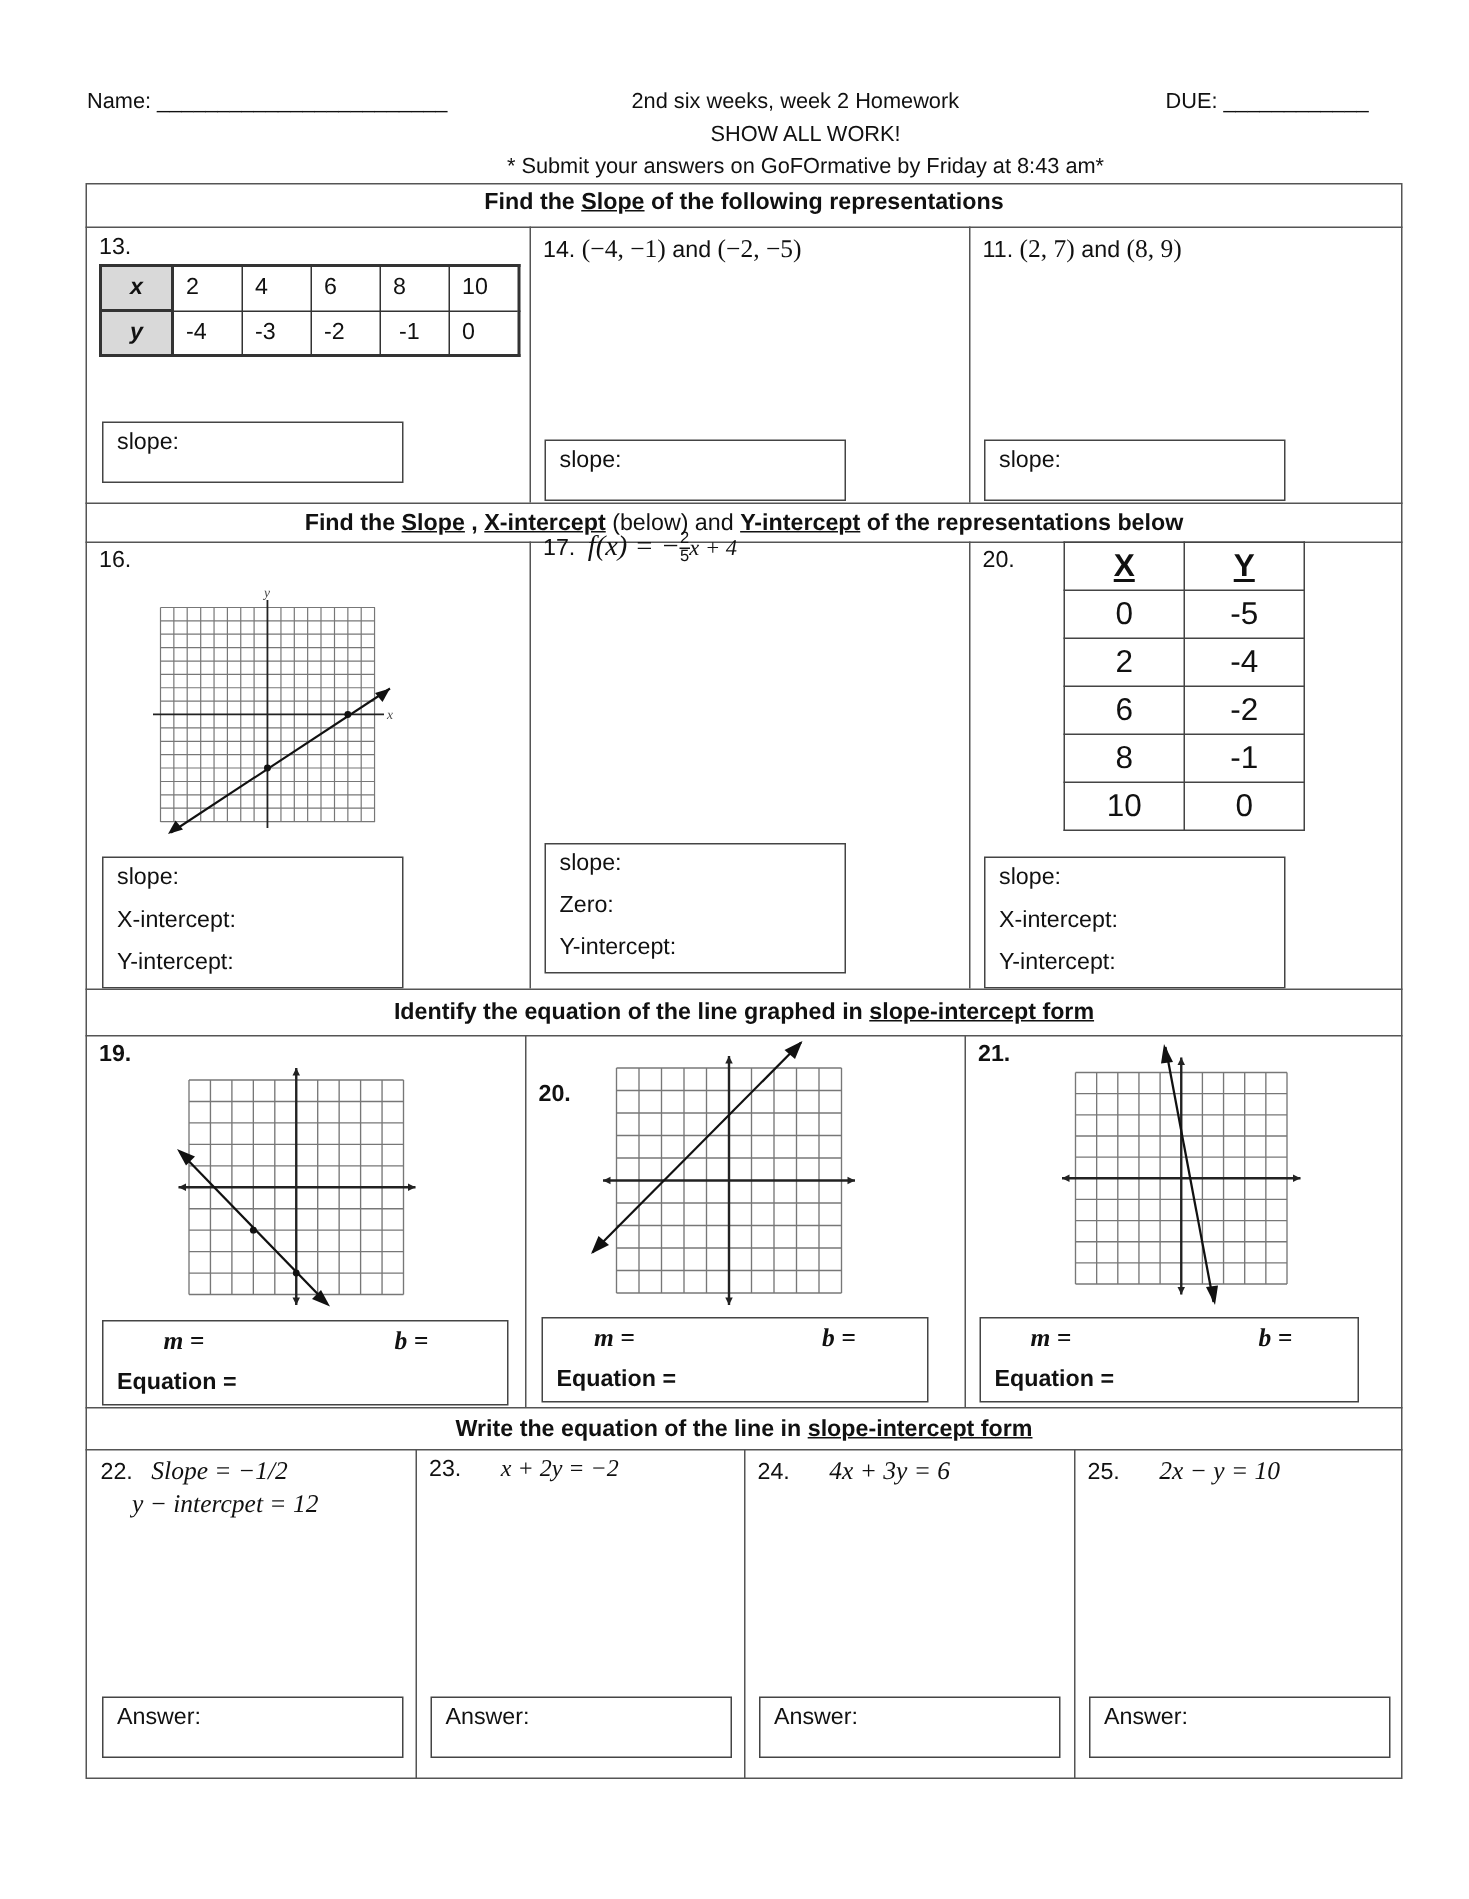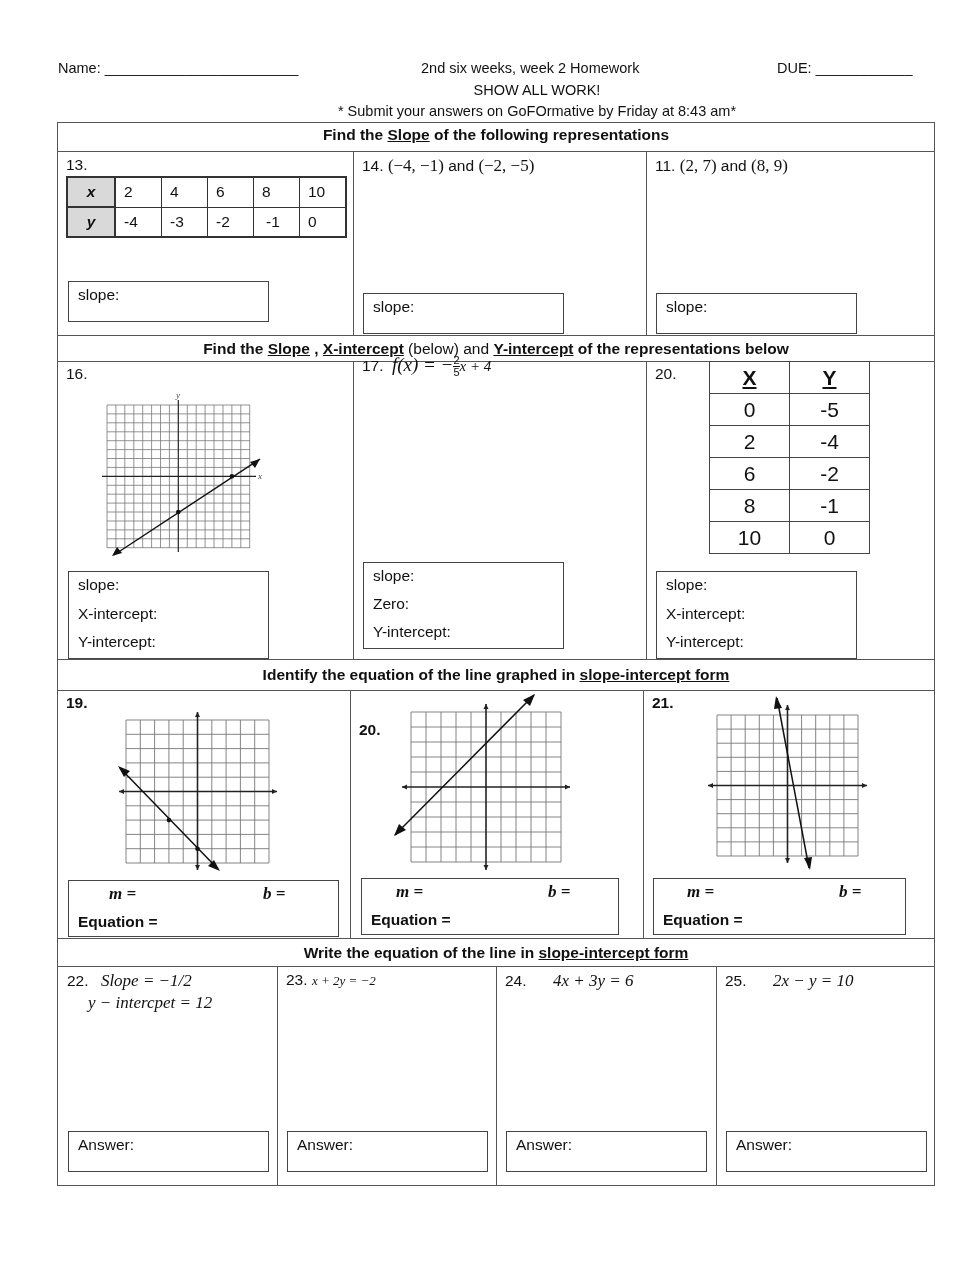--- a/index.html
+++ b/index.html
@@ -354,21 +354,21 @@
   <span>22.</span>
   <span class="math" style="font-size:17px; margin-left:8px;">Slope  = −1/2</span>
 </div>
 <div class="qnum math" style="left:88px; top:993px; font-size:17px;">y − intercpet = 12</div>
 <div class="box" style="left:68px; top:1131px; width:201px; height:41px;">
   <span class="ln" style="top:4px;">Answer:</span>
 </div>
 
 <div class="qnum" style="left:286px; top:971px;">
   <span>23.</span>
-  <span class="math" style="font-size:13px; ">x + 2y = −2</span>
+  <span class="math" style="font-size:16px; margin-left:22px;">x + 2y = −2</span>
 </div>
 <div class="box" style="left:287px; top:1131px; width:201px; height:41px;">
   <span class="ln" style="top:4px;">Answer:</span>
 </div>
 
 <div class="qnum" style="left:505px; top:971px;">
   <span>24.</span>
   <span class="math" style="font-size:17px; margin-left:22px;">4x + 3y = 6</span>
 </div>
 <div class="box" style="left:506px; top:1131px; width:201px; height:41px;">

